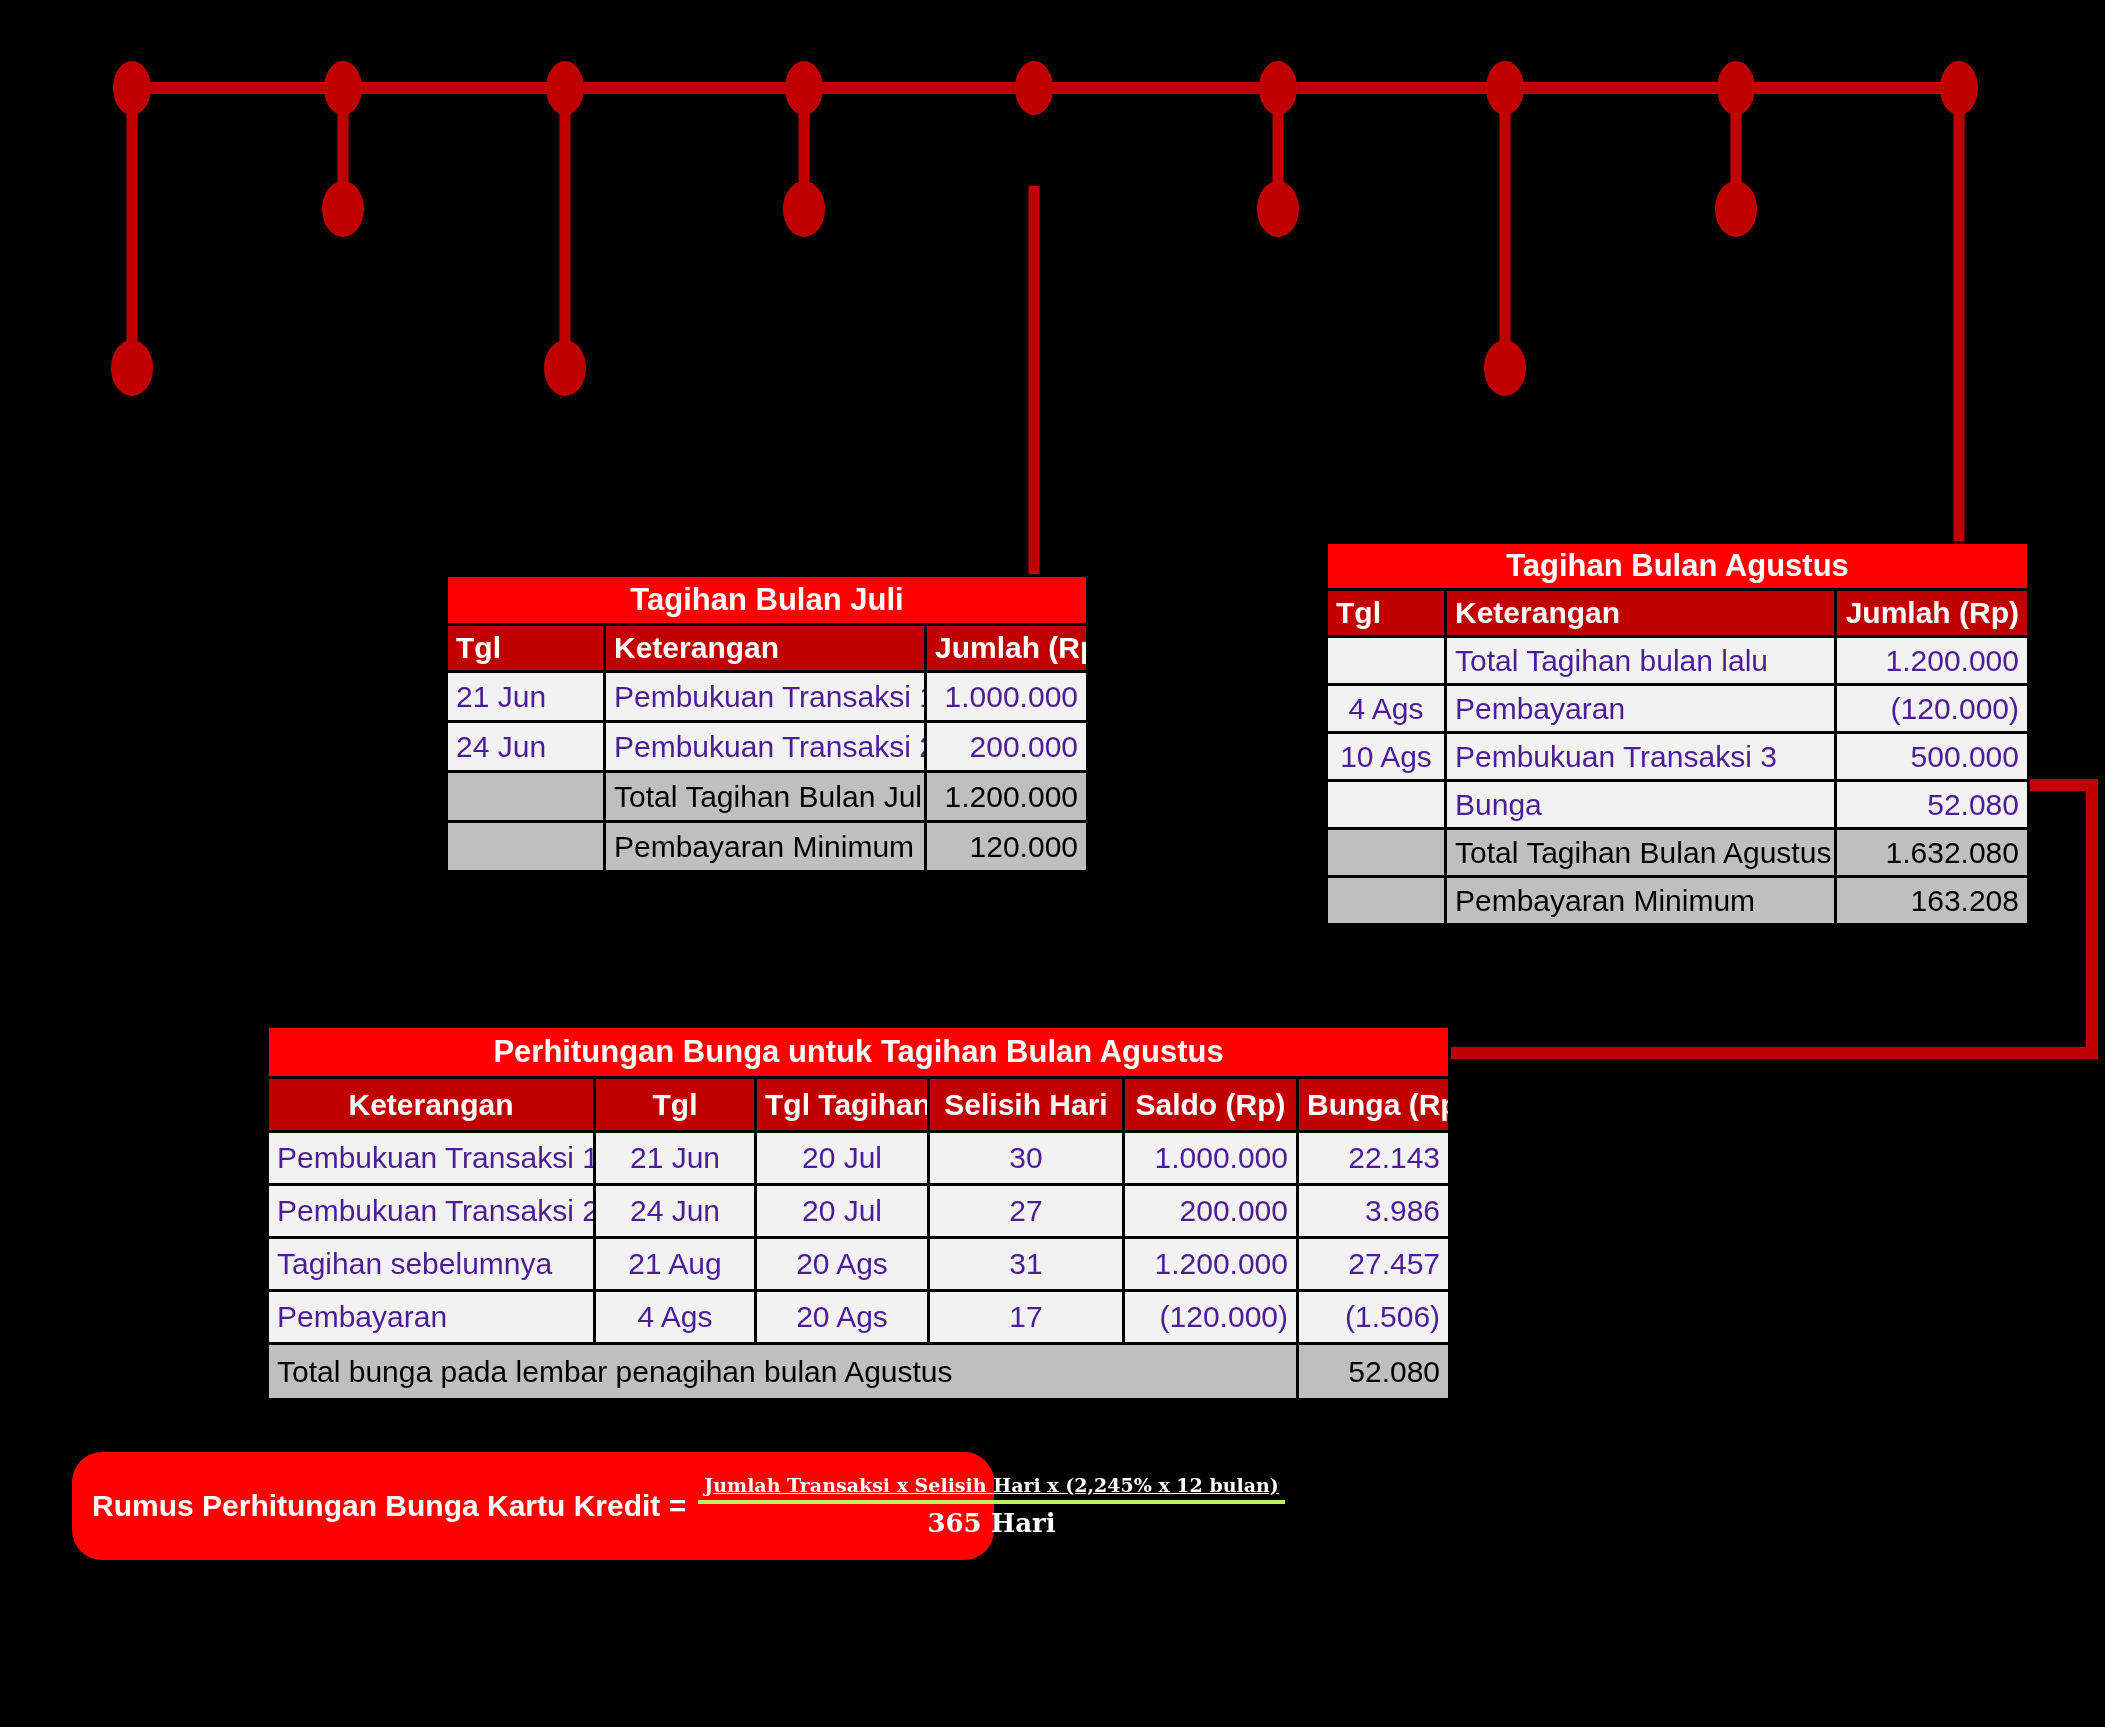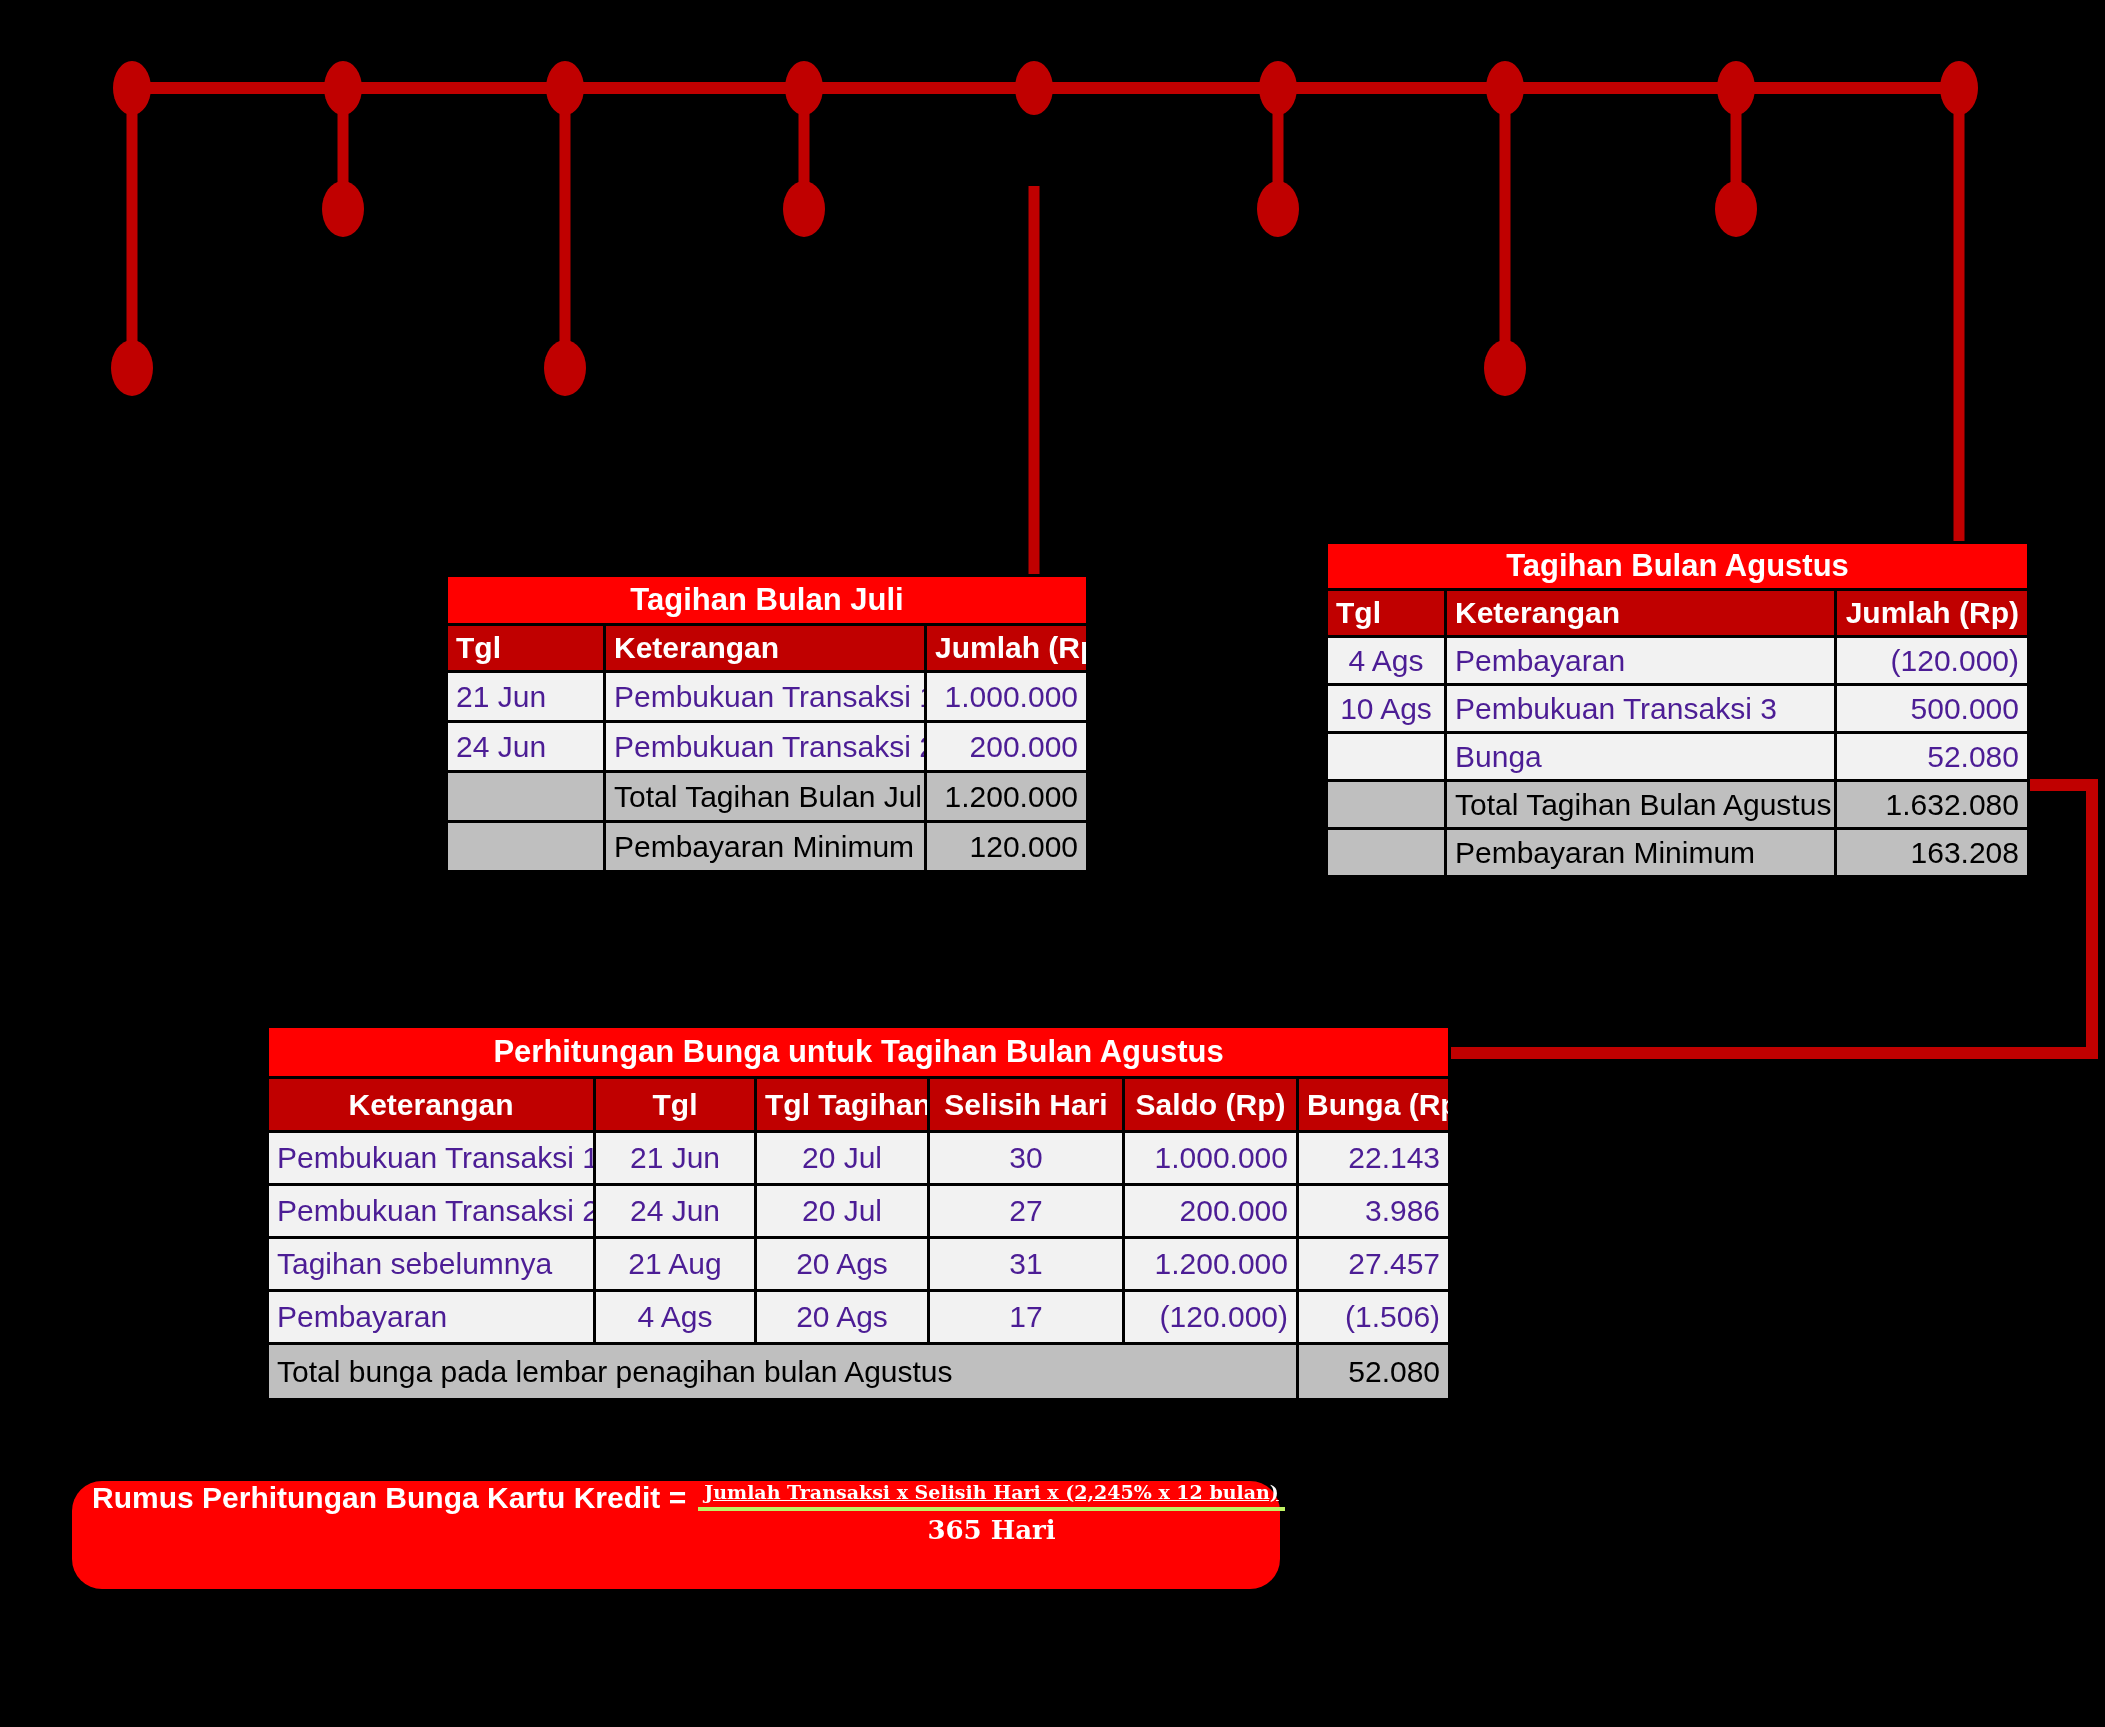--- a/index.html
+++ b/index.html
@@ -45,22 +45,22 @@
   #interest-table .title-row{height:51px}#interest-table .head-row{height:54px}#interest-table tbody tr{height:53px}
   #interest-table .head-row th{text-align:center}
   #interest-table tbody td{text-align:center}
   #interest-table tbody td:nth-child(1){text-align:left}
   #interest-table tbody td:nth-child(5),#interest-table tbody td:nth-child(6){text-align:right}
   #interest-table tr.total td:first-child{text-align:left}
   #interest-table tr.total td:last-child{text-align:right}
   #interest-table tr.total{height:56px}
 
   
-  .fbox{position:absolute;left:72px;width:1208px;background:#FF0000;border-radius:30px;
-        color:#fff;display:flex;align-items:flex-start;box-sizing:border-box;padding:0 20px;margin-top:29px;}
+  .fbox{position:absolute;left:72px;width:922px;background:#FF0000;border-radius:30px;
+        color:#fff;display:flex;align-items:center;box-sizing:border-box;padding:0 20px;}
   #fbox1{top:1452px;height:108px;}
   #fbox2{top:1607px;height:114px;}
   .flabel{font-weight:bold;font-size:30px;white-space:nowrap;}
   .frac{display:inline-block;text-align:center;margin-left:12px;
         font-family:"DejaVu Serif",serif;font-weight:bold;}
   .frac .num{display:block;font-size:19px;padding:0 6px 4px 6px;border-bottom:4px solid #bef264;white-space:nowrap;text-decoration:underline;}
   .frac .den{display:block;font-size:26px;padding-top:4px;}
   #fbox2 .flabel{font-size:30px;}
 </style>
 </head>
@@ -152,20 +152,25 @@
             <th class="title-cell" colspan="3">Tagihan Bulan Agustus</th>
           </tr>
         <tr class="head-row">
             <th>Tgl</th>
             <th>Keterangan</th>
             <th>Jumlah (Rp)</th>
           </tr>
       </thead>
       <tbody>
           <tr class="light">
+            <td></td>
+            <td>Total Tagihan bulan lalu</td>
+            <td>1.200.000</td>
+          </tr>
+          <tr class="light">
             <td>4 Ags</td>
             <td>Pembayaran</td>
             <td>(120.000)</td>
           </tr>
           <tr class="light">
             <td>10 Ags</td>
             <td>Pembukuan Transaksi 3</td>
             <td>500.000</td>
           </tr>
           <tr class="light">

